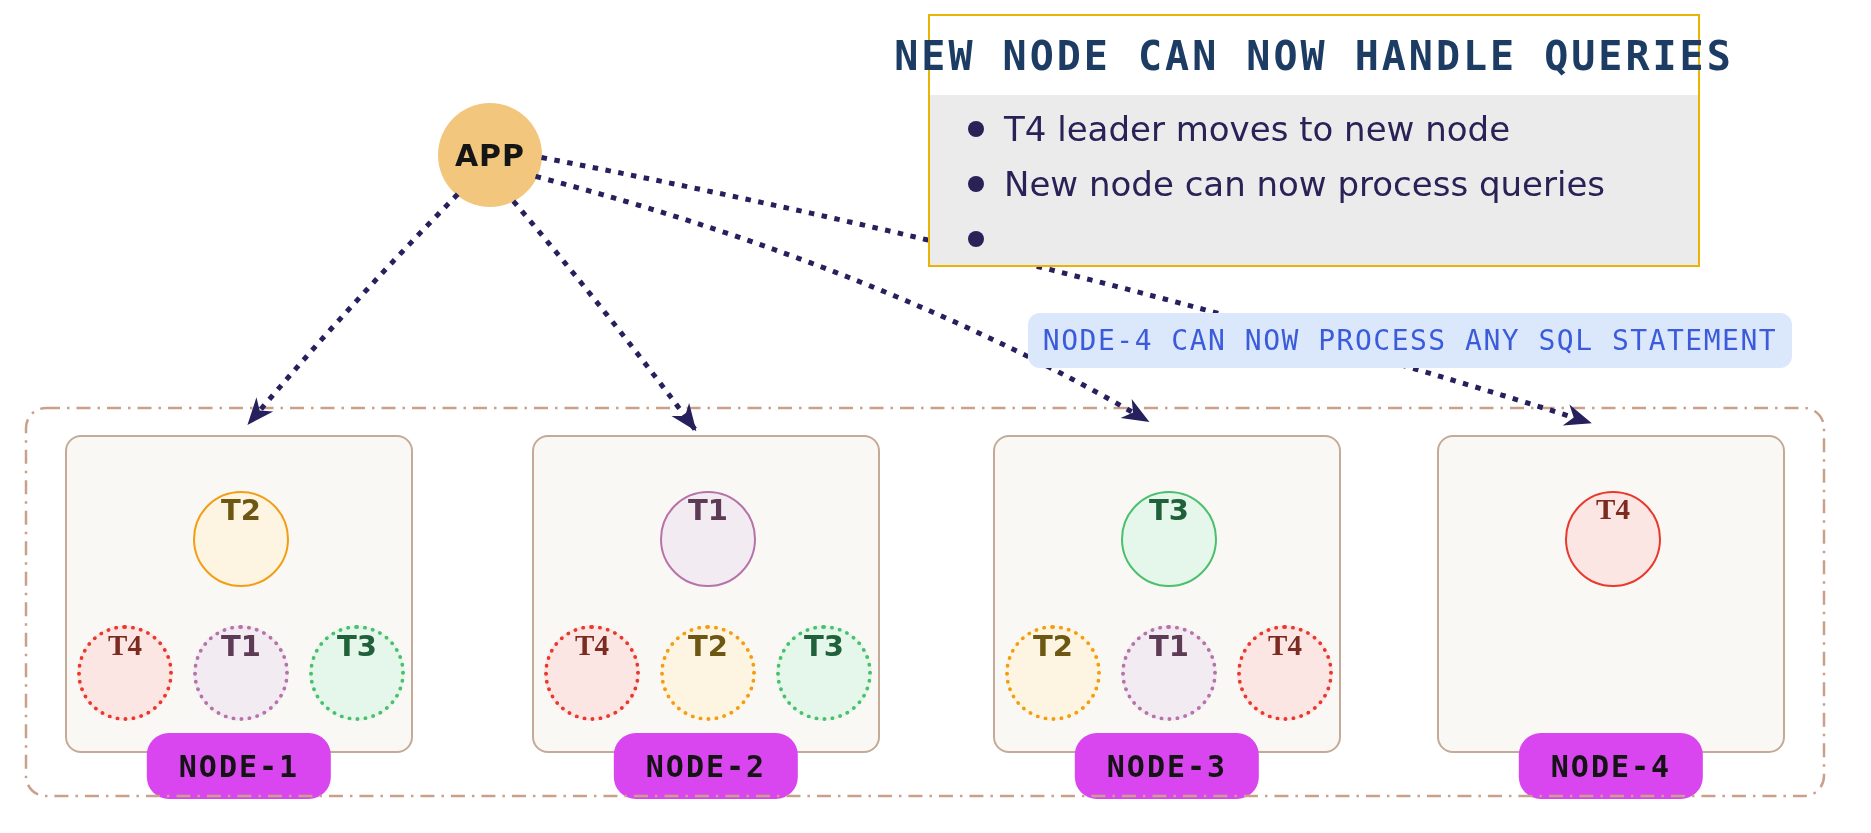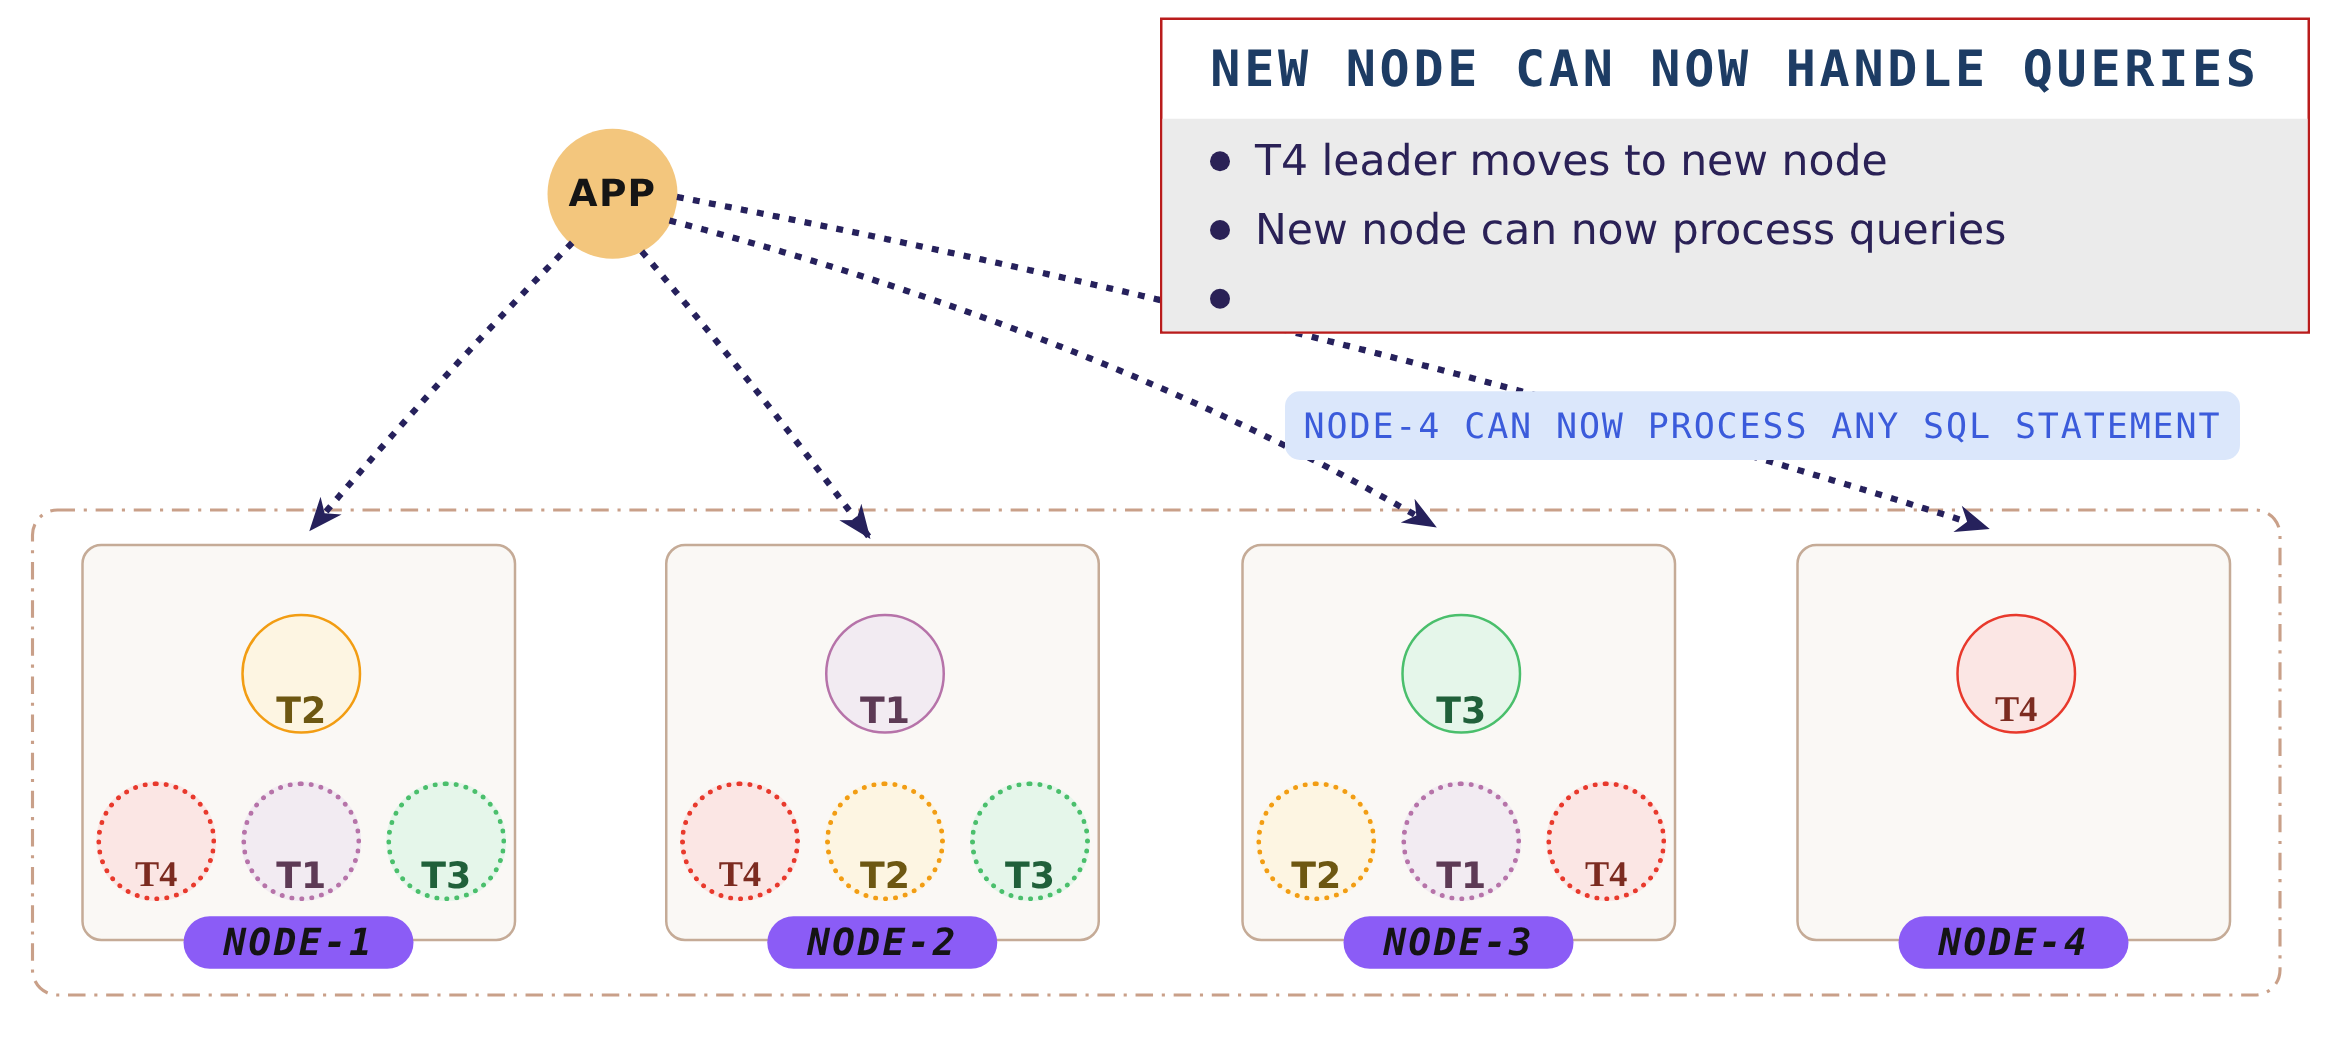--- a/index.html
+++ b/index.html
@@ -5,22 +5,22 @@
   html,body{margin:0;padding:0;background:#ffffff;}
   #canvas{position:relative;width:1871px;height:833px;background:#ffffff;overflow:hidden;
           font-family:"DejaVu Sans", sans-serif;}
 
   
   .app-circle{position:absolute;left:438px;top:103px;width:104px;height:104px;border-radius:50%;
               background:#f3c67d;display:flex;align-items:center;justify-content:center;
               font-weight:bold;font-size:30px;letter-spacing:1px;color:#151515;z-index:2;}
 
   
-  .info-box{position:absolute;left:928px;top:14px;width:920px;height:253px;box-sizing:border-box;
-            border:2px solid #b91c1c;background:#ffffff;z-index:6;}
+  .info-box{position:absolute;left:928px;top:14px;width:772px;height:253px;box-sizing:border-box;
+            border:2px solid #eab308;background:#ffffff;z-index:6;}
   .info-title{height:79px;display:flex;align-items:center;justify-content:center;
               font-family:"DejaVu Sans Mono", monospace;font-weight:bold;font-size:40px;
               letter-spacing:3px;color:#1d3c64;white-space:nowrap;}
   .info-list{background:#ebebeb;height:170px;padding-top:6px;box-sizing:border-box;}
   .bullet-row{display:flex;align-items:center;height:55px;padding-left:38px;}
   .bullet-dot{width:16px;height:16px;border-radius:50%;background:#2a2156;flex:0 0 auto;}
   .bullet-text{margin-left:20px;font-size:34px;color:#2a2156;white-space:nowrap;}
 
   
   .callout{position:absolute;left:1028px;top:313px;width:764px;height:55px;border-radius:12px;
@@ -29,27 +29,27 @@
            letter-spacing:1.5px;color:#3b5bdb;white-space:nowrap;z-index:6;}
 
   
   .overlay{position:absolute;left:0;top:0;z-index:5;pointer-events:none;}
 
   
   .node{position:absolute;top:435px;width:348px;height:318px;box-sizing:border-box;
         background:#faf8f5;border:2px solid #c5ab97;border-radius:16px;z-index:1;}
   .node-1{left:65px;} .node-2{left:532px;} .node-3{left:993px;} .node-4{left:1437px;}
   .node-label{position:absolute;top:296px;left:50%;transform:translateX(-50%);height:42px;
-              padding:0 32px;border-radius:22px;background:#8b5cf6;display:inline-flex;
+              padding:12px 32px;border-radius:22px;background:#d946ef;display:inline-flex;
               align-items:center;justify-content:center;font-family:"DejaVu Sans Mono", monospace;
-              font-weight:bold;font-size:30px;letter-spacing:2px;color:#141414;white-space:nowrap;font-style:italic;}
+              font-weight:bold;font-size:30px;letter-spacing:2px;color:#141414;white-space:nowrap;}
 
   
   .tcircle{position:absolute;width:96px;height:96px;box-sizing:border-box;border-radius:50%;
-           display:flex;align-items:flex-end;justify-content:center;
+           display:flex;align-items:flex-start;justify-content:center;
            font-weight:bold;font-size:29px;}
   .leader{top:54px;left:126px;border-width:2.5px;border-style:solid;}
   .follower{top:188px;border-width:4px;border-style:dotted;}
   .f0{left:10px;} .f1{left:126px;} .f2{left:242px;}
 
   .c-red   {border-color:#e8392c;background:#fbe6e4;color:#7c2b20;font-family:Liberation Serif, serif;}
   .c-purple{border-color:#b673a9;background:#f2ebf2;color:#5d3a55;}
   .c-green {border-color:#4abf6c;background:#e5f6ea;color:#20603a;}
   .c-orange{border-color:#f29d13;background:#fdf5e2;color:#6d5712;}
 </style>

